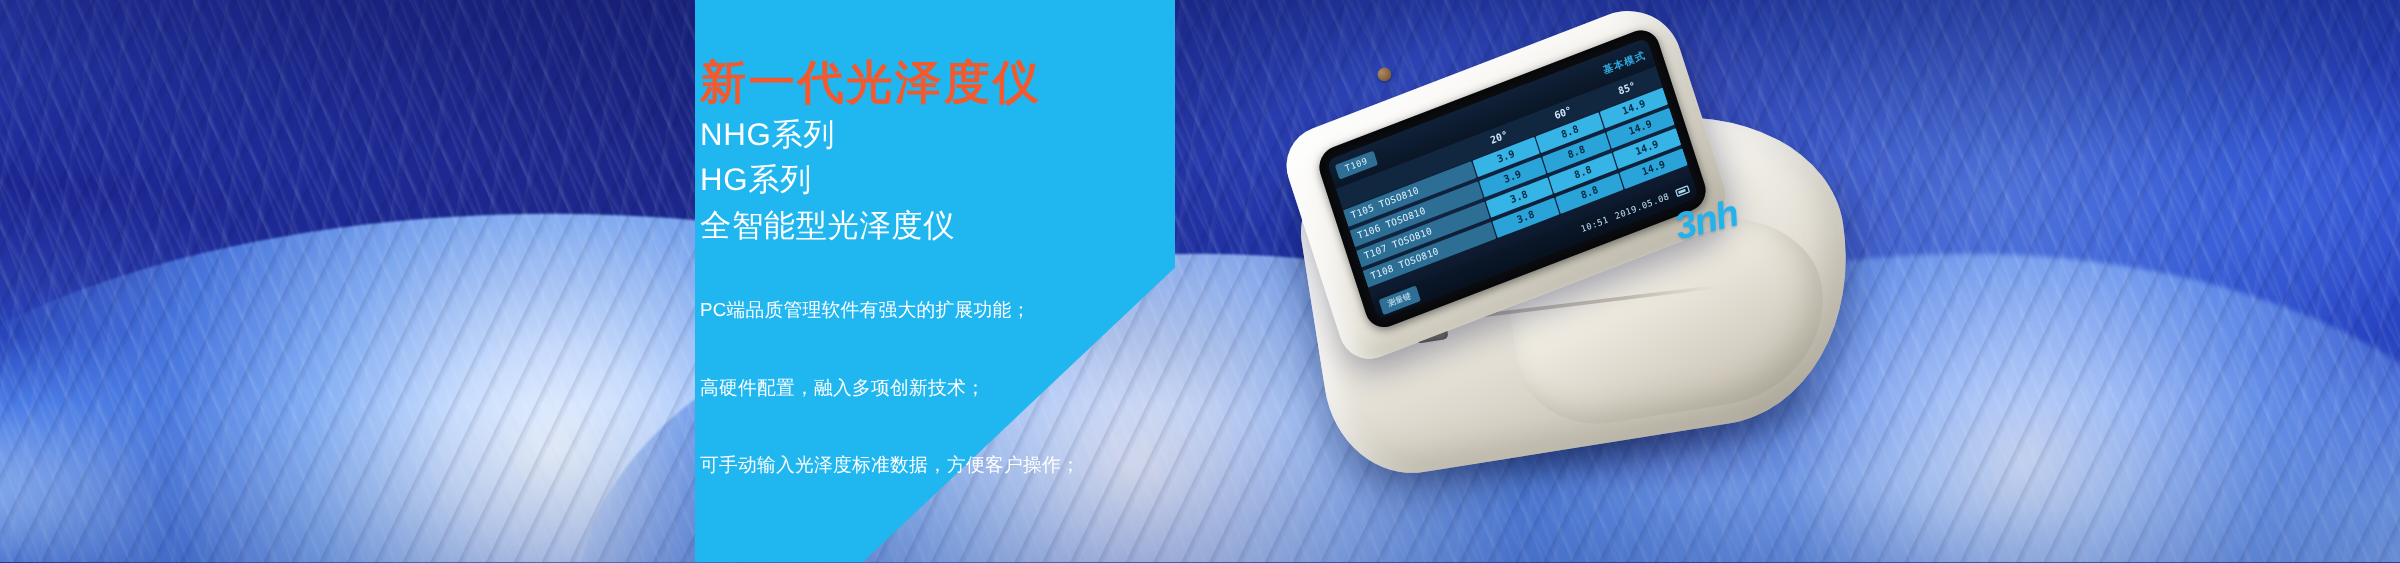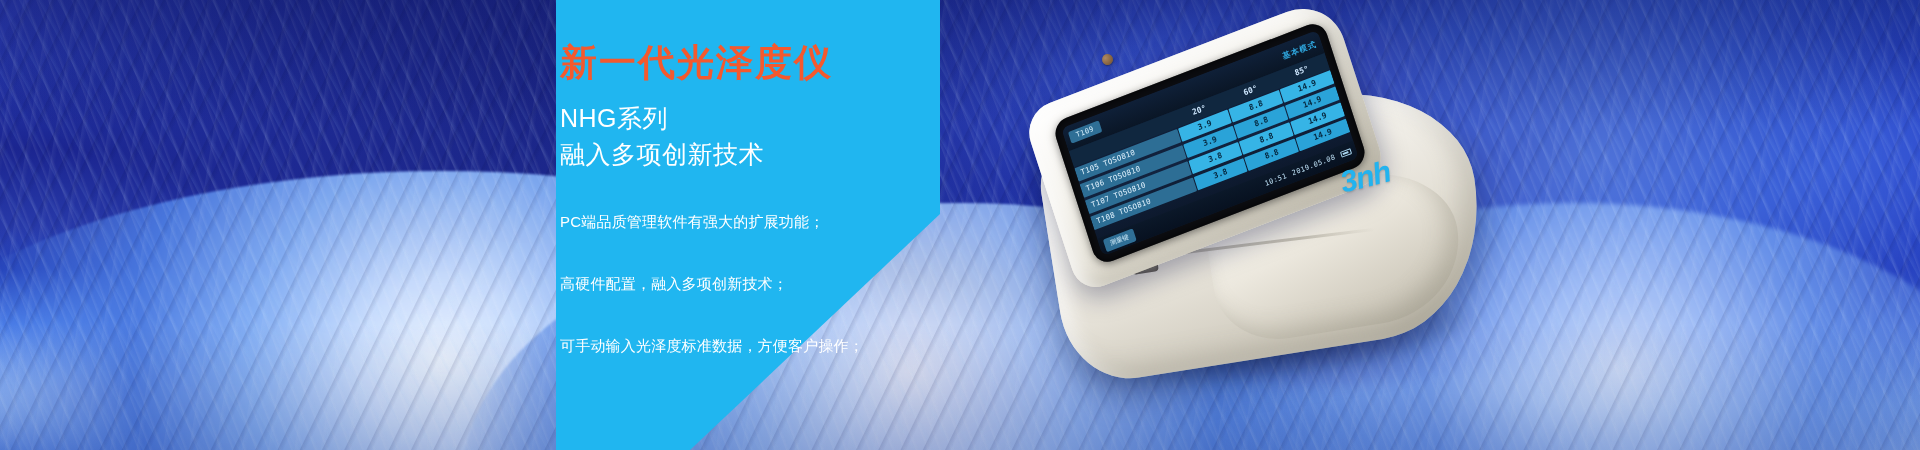--- a/index.html
+++ b/index.html
@@ -114,23 +114,22 @@
   }
 
   
   .text-block { position:absolute; left:560px; top:44px; width:420px; }
 
   .headline {
     font-size:37px; font-weight:bold; letter-spacing:2px;
     color:#f4592e;
     line-height:1.18;
     white-space:nowrap;
-    font-family:Liberation Mono, monospace;
-  }
-  .sub-list { margin-top:12px; }
+  }
+  .sub-list { margin-top:2px; }
   .sub-line {
     font-size:25px; color:#ffffff; line-height:1.47;
     letter-spacing:.5px; white-space:nowrap;
   }
   .para-list { margin-top:16px; }
   .para-line {
     font-size:15px; color:#ffffff; line-height:1.72;
     letter-spacing:.2px; white-space:nowrap;margin-top:36px;
   }
 
@@ -270,21 +269,22 @@
   <div class="bg-vignette"></div>
 
   <div class="cyan-panel"></div>
   <div class="cyan-panel-edge"></div>
 
   <div class="text-block">
     <div class="headline">新一代光泽度仪</div>
 
     <div class="sub-list">
       <div class="sub-line">NHG系列</div>
-      <div class="sub-line">融入多项创新技术</div>
+      <div class="sub-line">HG系列</div>
+      <div class="sub-line">全智能型光泽度仪</div>
     </div>
 
     <div class="para-list">
       <div class="para-line">PC端品质管理软件有强大的扩展功能；</div>
       <div class="para-line">高硬件配置，融入多项创新技术；</div>
       <div class="para-line">可手动输入光泽度标准数据，方便客户操作；</div>
     </div>
   </div>
 
   <div id="device">

